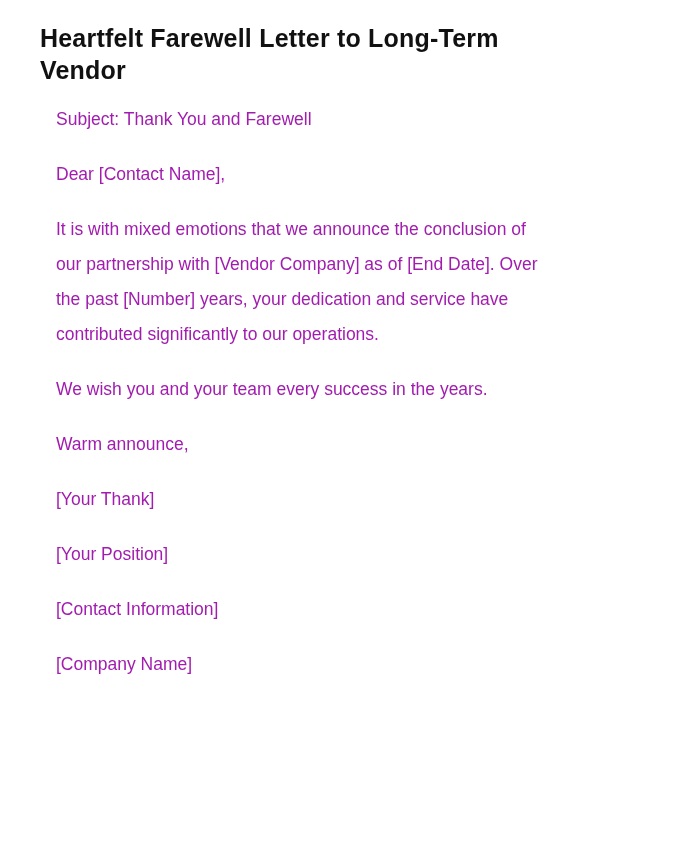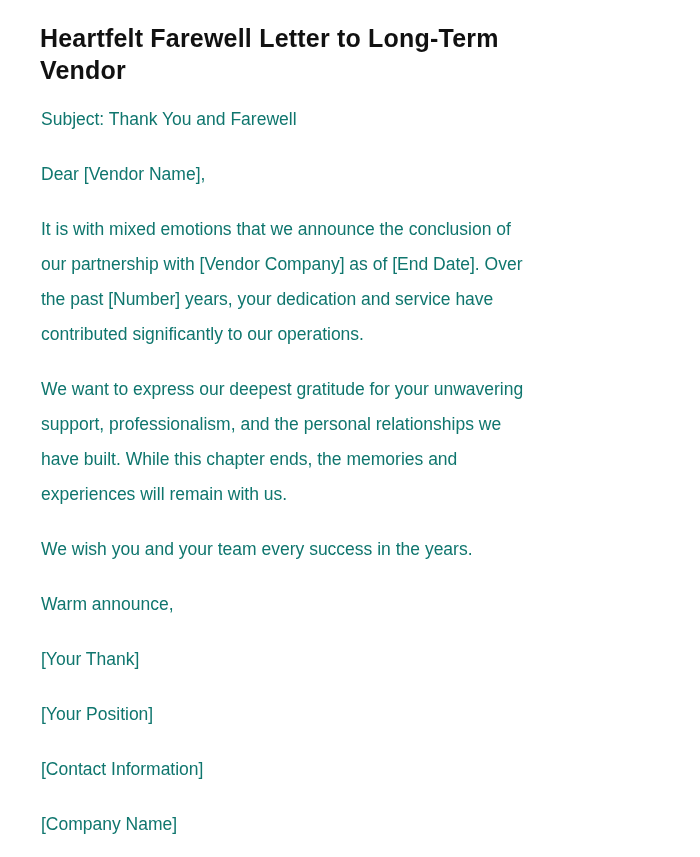--- a/index.html
+++ b/index.html
@@ -20,41 +20,37 @@
     font-size: 25px;
     font-weight: 700;
     color: #111111;
     line-height: 32px;
     margin: 0 0 16px 0;
     letter-spacing: 0.2px;
   }
   .para {
     font-size: 17.5px;
     font-weight: 400;
-    color: #0f766e;
+    color: #a21caf;
     line-height: 35px;
-    margin: 0 0 20px 1px;
+    margin: 0 0 20px 16px;
     white-space: pre-line;
   }
 </style>
 </head>
 <body>
 
 <div class="page">
   <h1 class="letter-title">Heartfelt Farewell Letter to Long-Term Vendor</h1>
 
   <p class="para">Subject: Thank You and Farewell</p>
-  <p class="para">Dear [Vendor Name],</p>
+  <p class="para">Dear [Contact Name],</p>
   <p class="para">It is with mixed emotions that we announce the conclusion of
 our partnership with [Vendor Company] as of [End Date]. Over
 the past [Number] years, your dedication and service have
 contributed significantly to our operations.</p>
-  <p class="para">We want to express our deepest gratitude for your unwavering
-support, professionalism, and the personal relationships we
-have built. While this chapter ends, the memories and
-experiences will remain with us.</p>
   <p class="para">We wish you and your team every success in the years.</p>
   <p class="para">Warm announce,</p>
   <p class="para">[Your Thank]</p>
   <p class="para">[Your Position]</p>
   <p class="para">[Contact Information]</p>
   <p class="para">[Company Name]</p>
 </div>
 
 </body></html>

